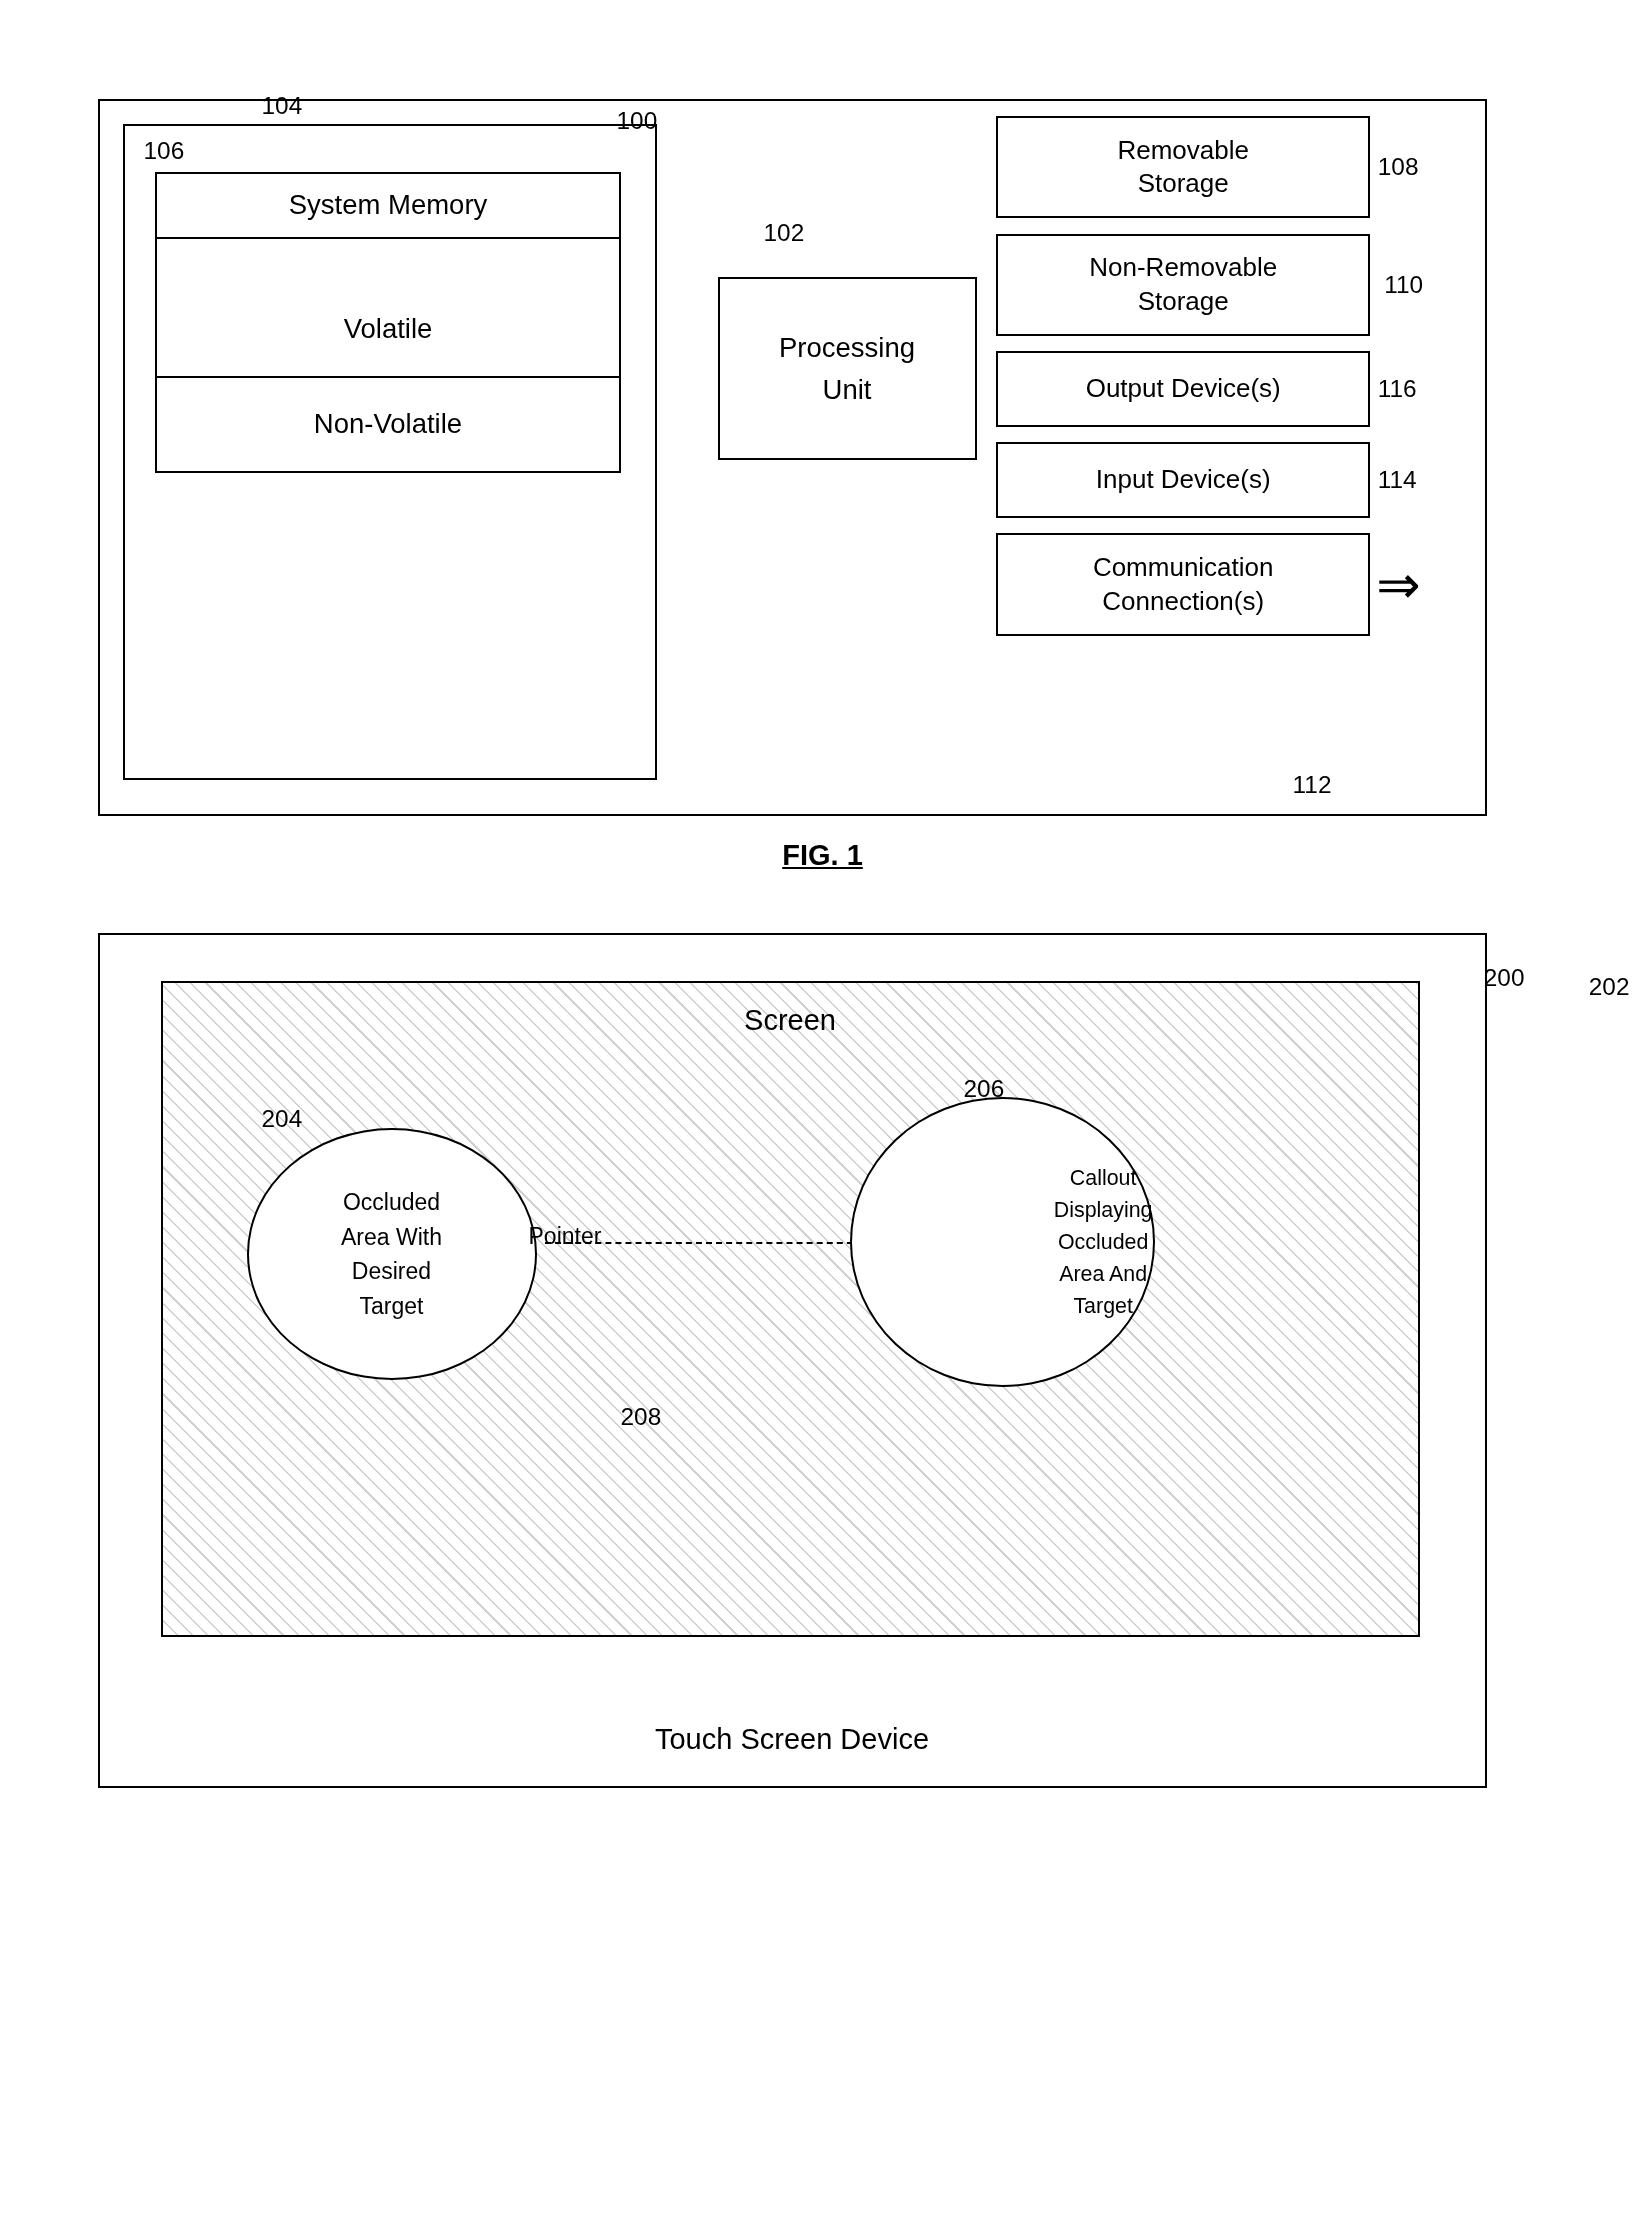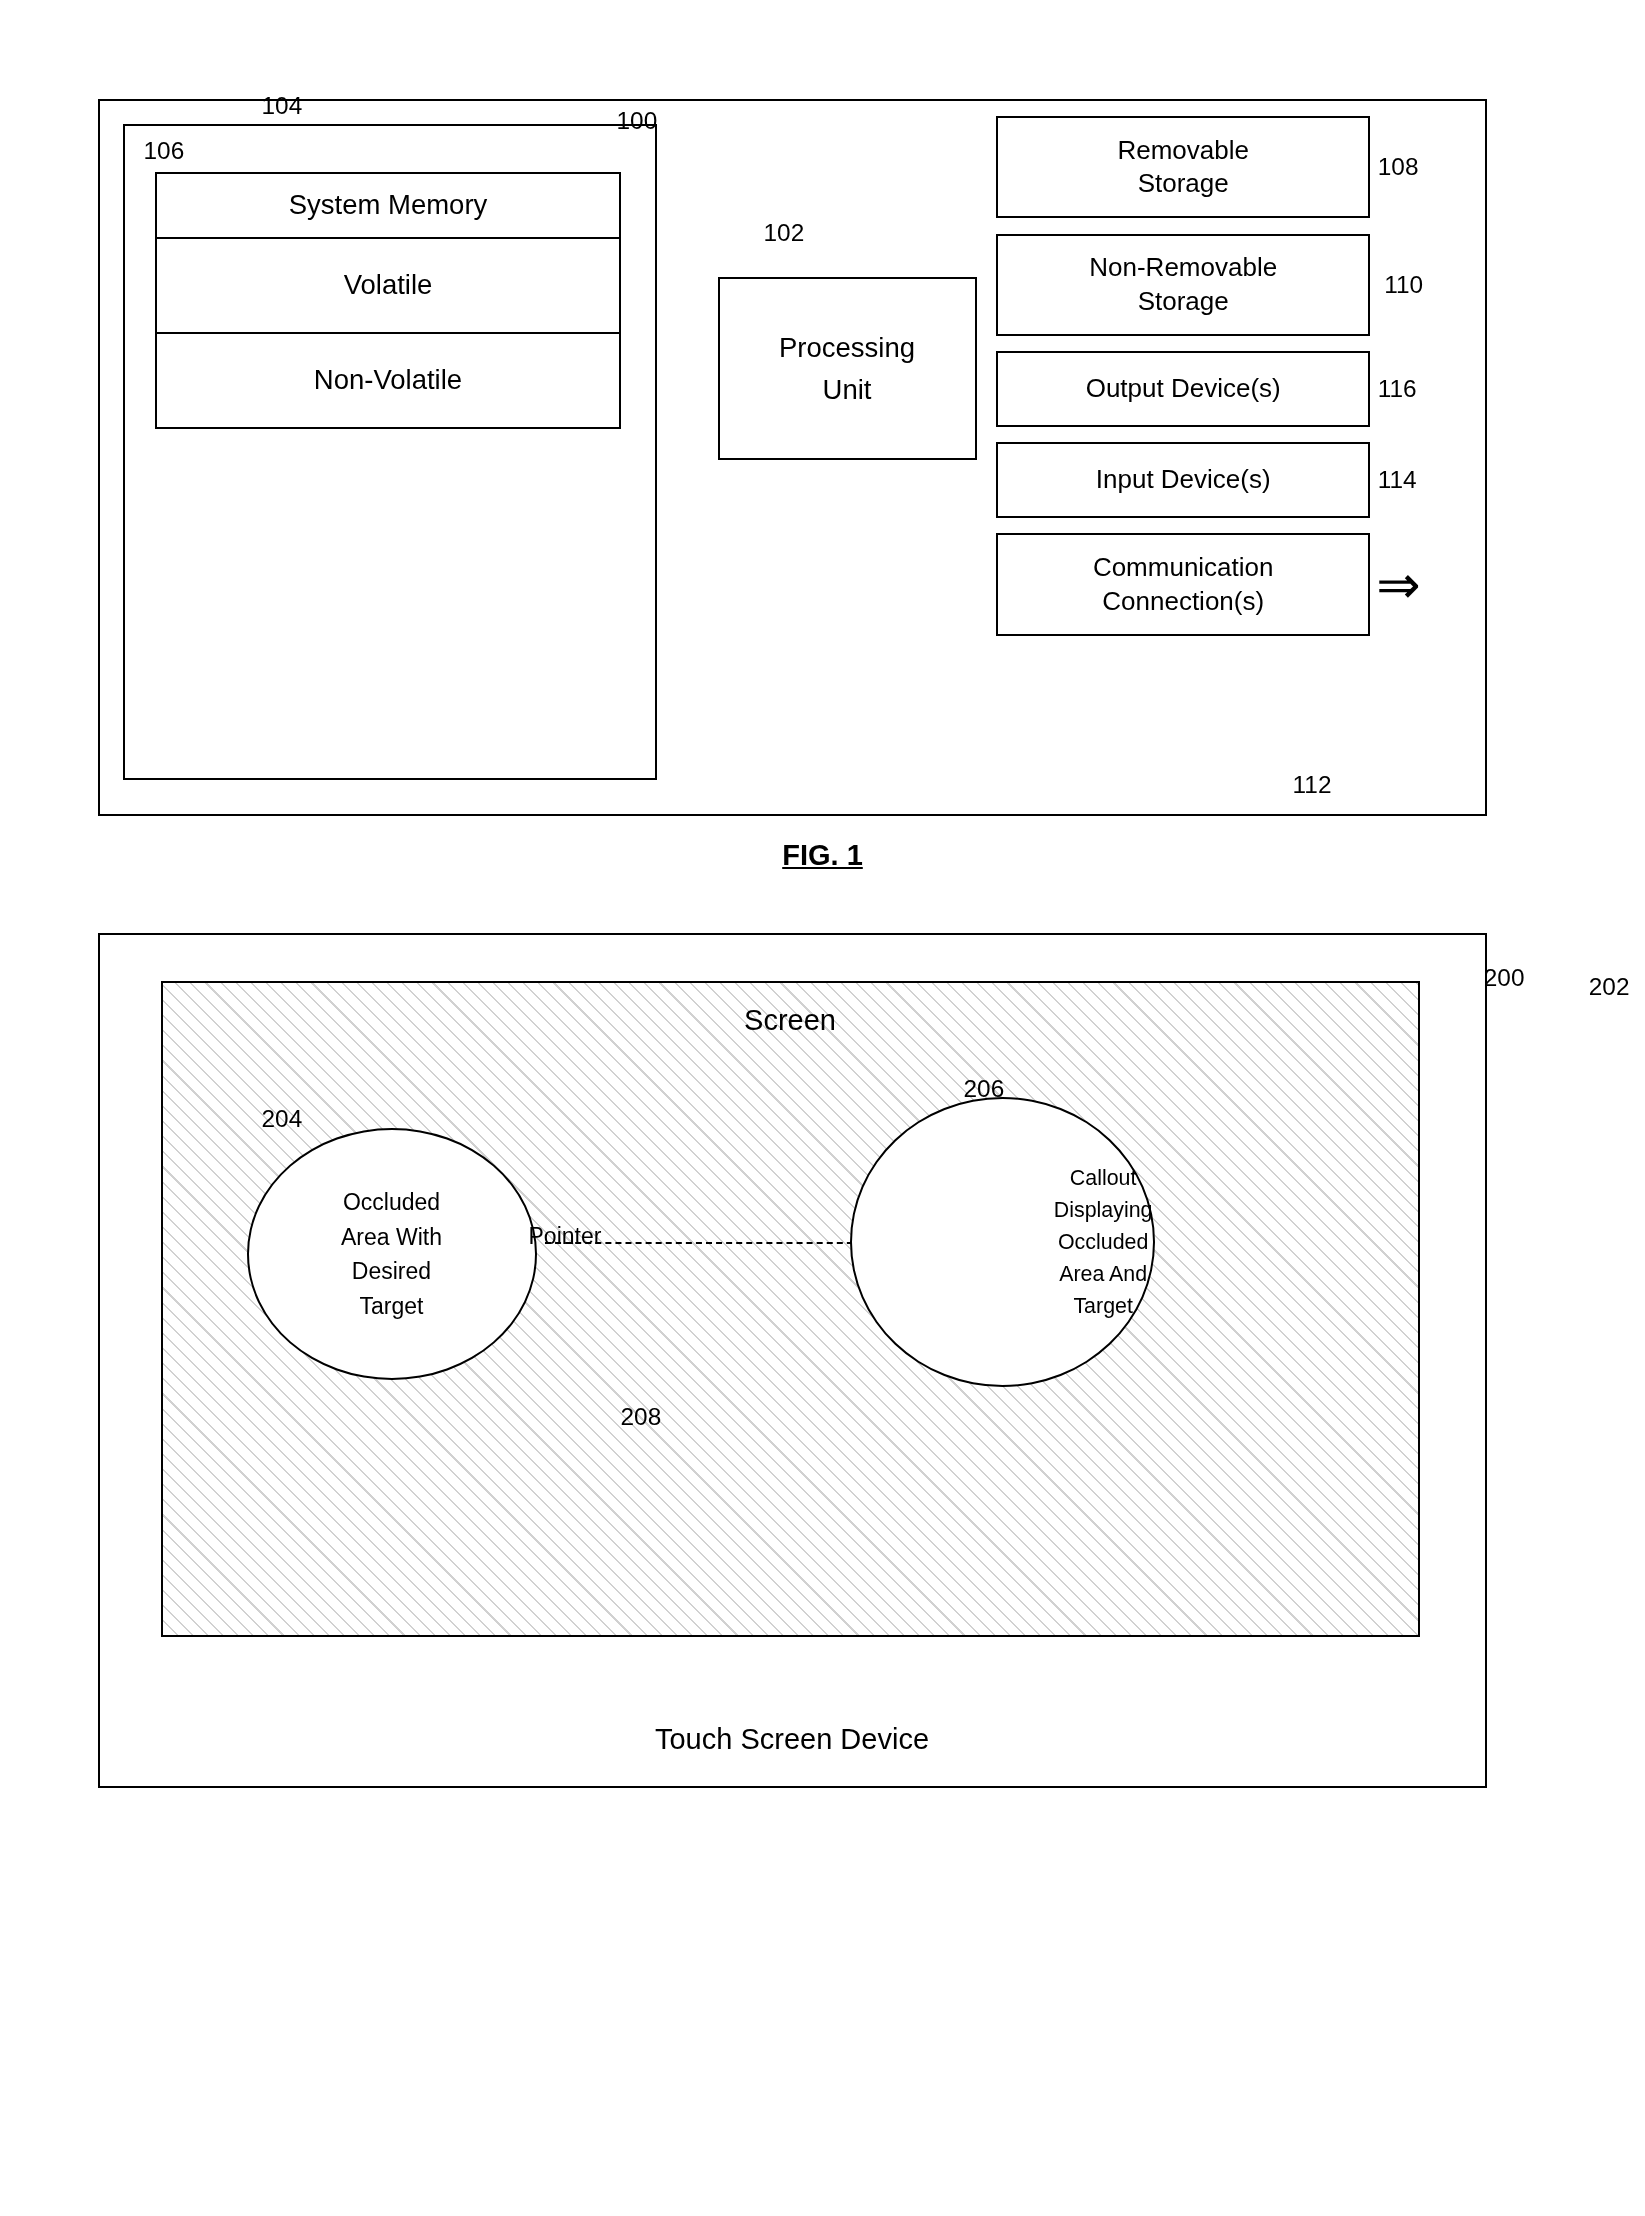--- a/index.html
+++ b/index.html
@@ -35,21 +35,21 @@
   <div style="position:absolute; top:7.6px; left:519px; font-size:24.4px;">100</div>
 
   <div style="position:relative; margin-top:53px; border:2.3px solid #000; width:1389px; height:717px;">
 
     <div style="position:absolute; left:23px; top:23px; width:534px; height:656px; border:2.3px solid #000;">
 
       <div style="position:absolute; top:-34px; left:137px; font-size:24.4px;">104</div>
 
       <div style="position:absolute; left:30.5px; top:46px; width:466px; border:2.3px solid #000;">
         <div style="text-align:center; font-size:27.5px; padding:15.3px; border-bottom:2.3px solid #000;">System Memory</div>
-        <div style="text-align:center; font-size:27.5px; padding:30.5px 15.3px; border-bottom:2.3px solid #000;">Volatile</div>
+        <div style="text-align:center; font-size:27.5px; padding:30.5px 15.3px; border-bottom:2.3px solid #000;margin-top:44px;">Volatile</div>
         <div style="text-align:center; font-size:27.5px; padding:30.5px 15.3px;">Non-Volatile</div>
       </div>
     </div>
 
     <div style="position:absolute; left:618px; top:176px; width:259px; height:183px; border:2.3px solid #000; display:flex; align-items:center; justify-content:center; text-align:center;">
       <span style="font-size:27.5px; line-height:1.5;">Processing<br>Unit</span>
     </div>
 
     <div style="position:absolute; left:664px; top:118px; font-size:24.4px;">102</div>
 

